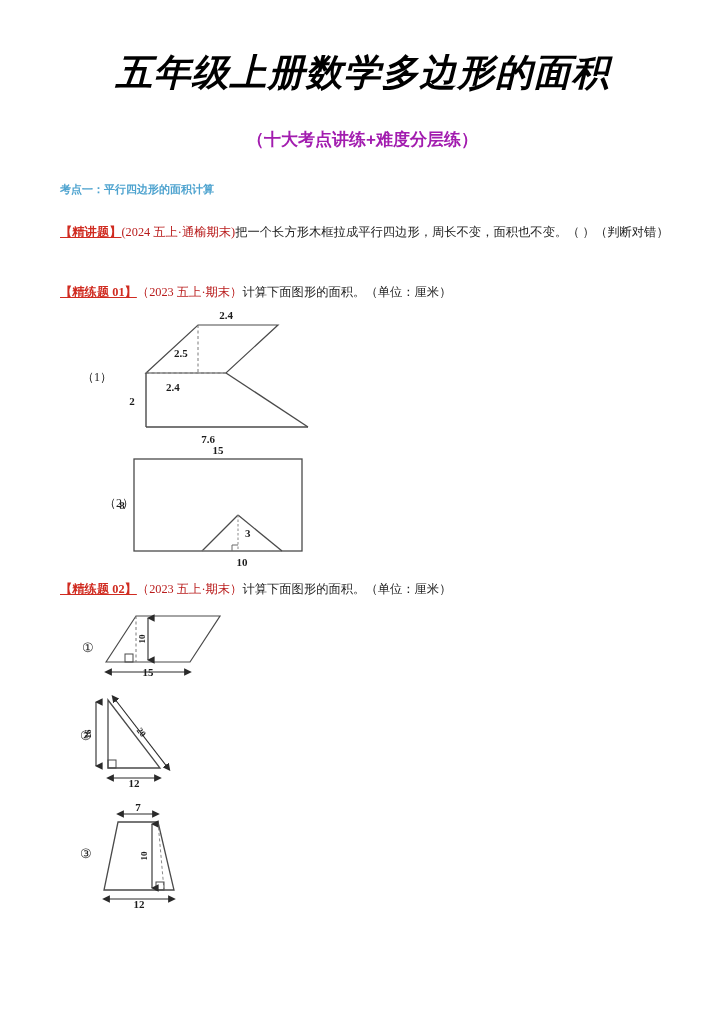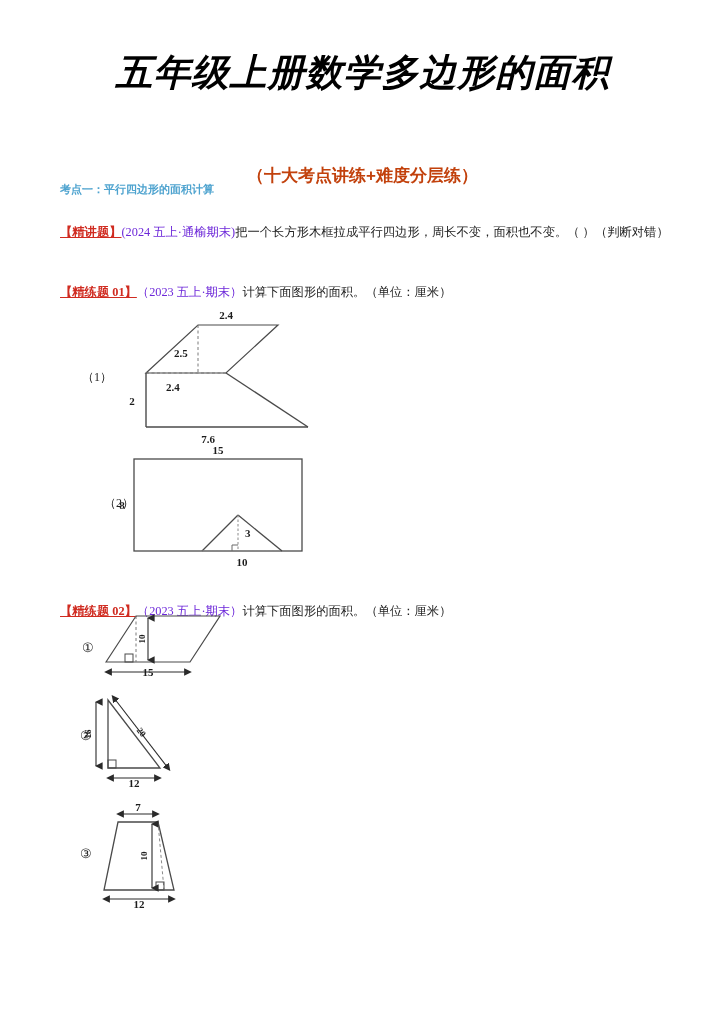--- a/index.html
+++ b/index.html
@@ -37,22 +37,21 @@
     font-style: italic;
   }
   .doc-subtitle {
     position: absolute;
     left: 0; top: 128px;
     width: 725px;
     text-align: center;
     font-family: "Liberation Sans", "DejaVu Sans", sans-serif;
     font-size: 17px;
     font-weight: 700;
-    color: #c2410c;
-    margin-top: 36px;
+    color: #a21caf;
   }
 
   
   .section-head {
     position: absolute;
     left: 60px;
     font-family: "Liberation Sans", "DejaVu Sans", sans-serif;
     font-size: 11px;
     font-weight: 700;
     color: #4ea3cf;
@@ -68,21 +67,21 @@
     line-height: 25px;
     color: #222;
     text-align: justify;
   }
   .tag {
     color: #d02b20;
     font-weight: 700;
     text-decoration: underline;
   }
   .tag-soft { color: #d8554c; font-weight: 700; }
-  .dim { color: #6d28d9; }
+  .dim { color: #b91c1c; }
 
   
   .fig { position: absolute; }
   .fig svg { display: block; overflow: visible; }
 
   
   .footer {
     position: absolute;
     left: 0; top: 990px;
     width: 725px;
@@ -160,21 +159,21 @@
 
       <polyline points="138,100 132,100 132,106" fill="none" stroke="#6a6a6a" stroke-width="1"></polyline>
 
       <text x="118" y="9" class="label-num" text-anchor="middle">15</text>
       <text x="22" y="64" class="label-num" text-anchor="middle">8</text>
       <text x="145" y="92" class="label-num">3</text>
       <text x="142" y="121" class="label-num" text-anchor="middle">10</text>
     </svg>
   </div>
 
-  <div class="prob" style="top:599px;">
+  <div class="prob" style="top:577px;">
     <span class="tag">【精练题 02】</span><span class="dim">（2023 五上·期末）</span><span>计算下面图形的面积。（单位：厘米）</span>
   </div>
 
   <div class="fig" style="left:78px; top:606px;">
     <svg width="180" height="78" viewBox="0 0 180 78">
       <text x="4" y="46" class="label-num" style="font-weight:400;font-size:13px;">①</text>
 
       <polygon points="28,56 58,10 142,10 112,56" fill="none" stroke="#4a4a4a" stroke-width="1.2"></polygon>
 
       <line x1="58" y1="10" x2="58" y2="56" stroke="#7a7a7a" stroke-width="1" stroke-dasharray="3,2.5"></line>

